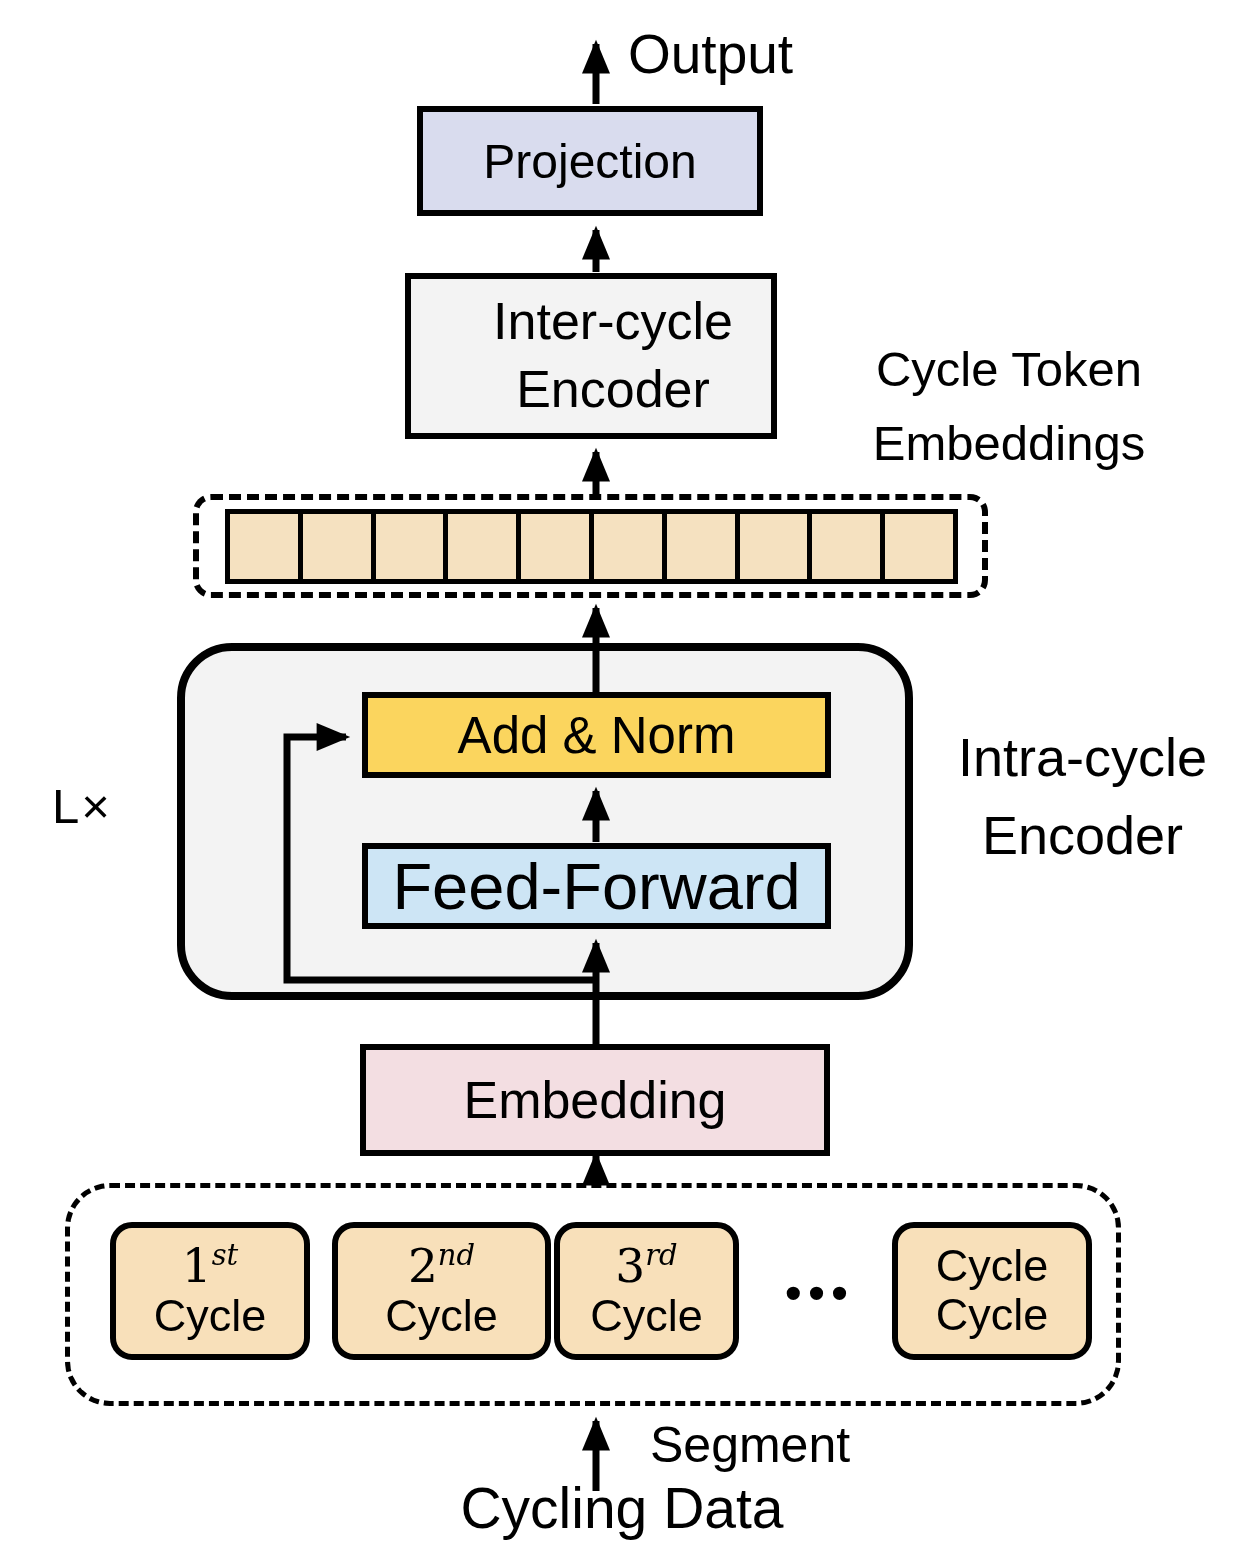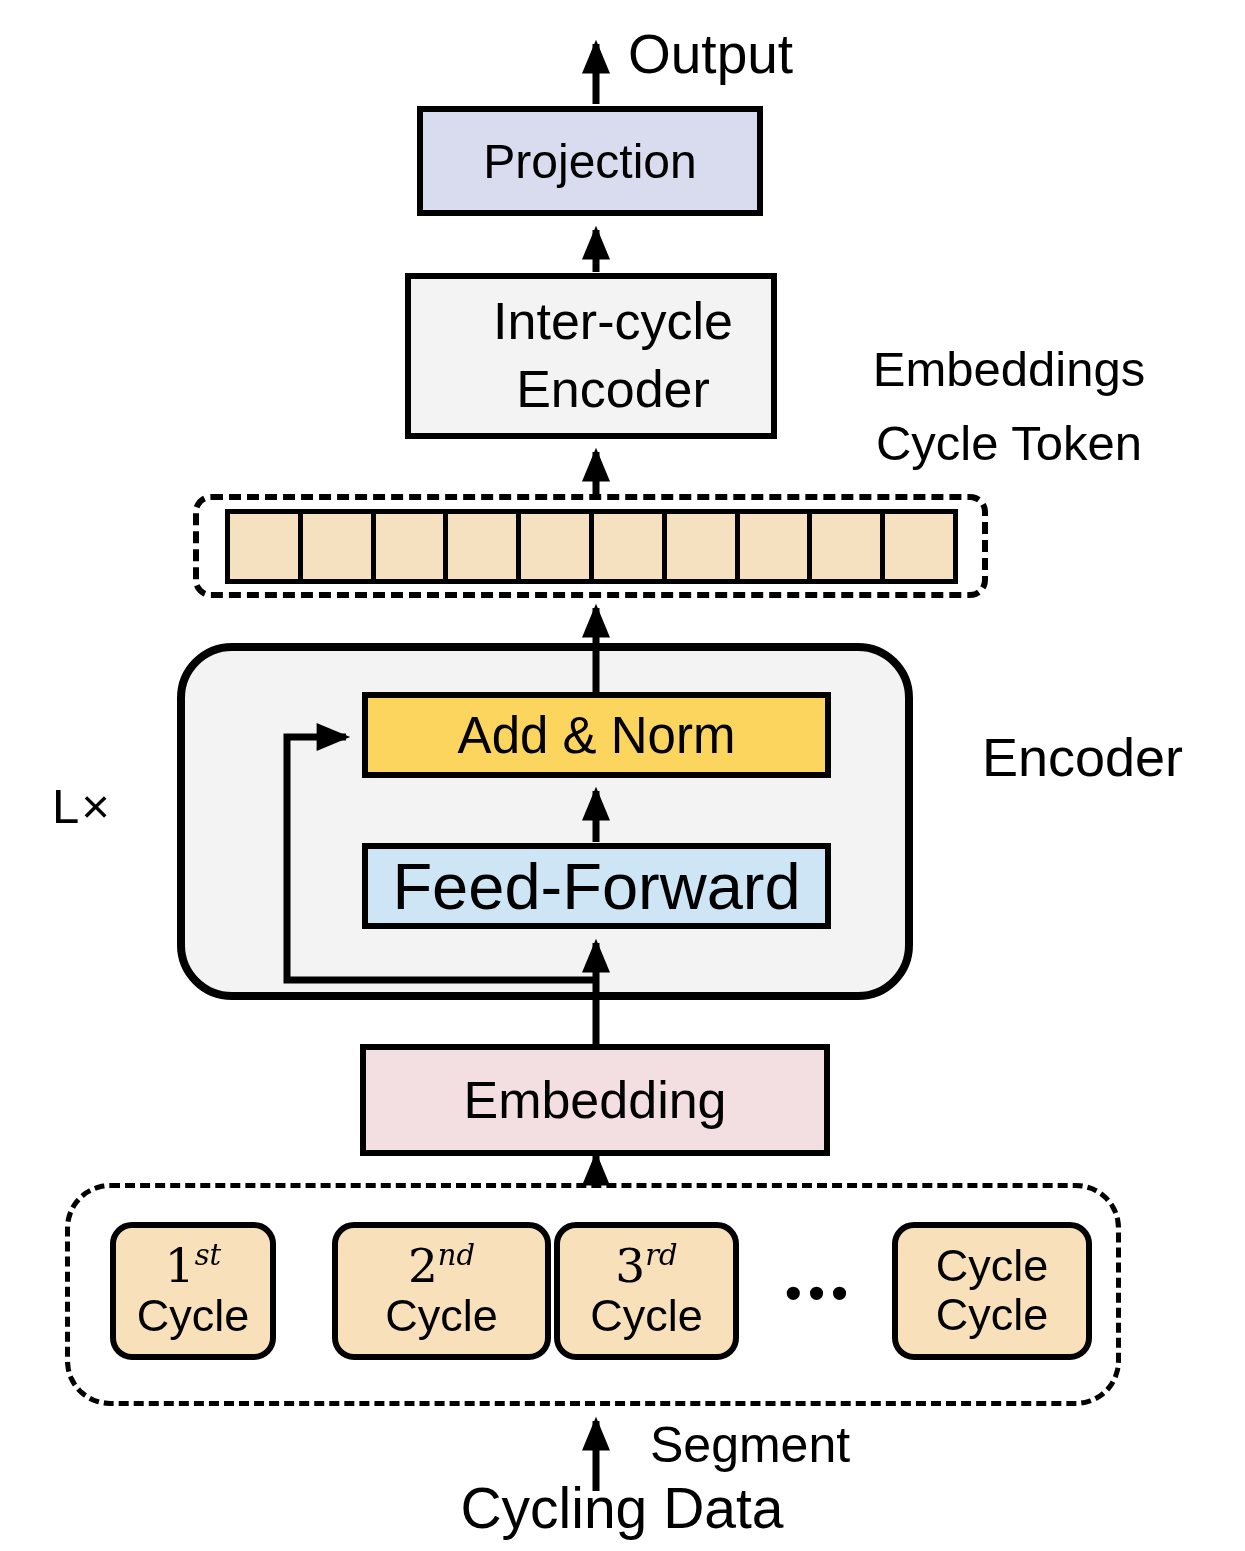--- a/index.html
+++ b/index.html
@@ -74,22 +74,22 @@
   <div id="projection-box" class="abs box">
     <span>Projection</span>
   </div>
 
   <div id="inter-box" class="abs box">
     <div>Inter-cycle</div>
     <div>Encoder</div>
   </div>
 
   <div id="cycle-token-label" class="label">
+    <div>Cycle Token</div>
     <div>Embeddings</div>
-    <div>Cycle Token</div>
   </div>
 
   <div id="token-dashed" class="abs"></div>
   <div id="token-strip" class="abs">
       <div class="token-cell"></div>
       <div class="token-cell"></div>
       <div class="token-cell"></div>
       <div class="token-cell"></div>
       <div class="token-cell"></div>
       <div class="token-cell"></div>
@@ -101,29 +101,30 @@
 
   <div id="intra-box" class="abs"></div>
   <div id="addnorm-box" class="abs box">
     <span>Add &amp; Norm</span>
   </div>
   <div id="ff-box" class="abs box">
     <span>Feed-Forward</span>
   </div>
   <div id="lx-label" class="label">L×</div>
   <div id="intra-label" class="label">
+    <div>Intra-cycle</div>
     <div>Encoder</div>
   </div>
 
   <div id="embedding-box" class="abs box">
     <span>Embedding</span>
   </div>
 
   <div id="segment-dashed" class="abs">
-      <div class="cycle-box" style="left: 40px; width: 166px;">
+      <div class="cycle-box" style="left: 40px; width: 200px;">
         <div class="cycle-ordinal"><span class="math-num">1</span><sup>st</sup></div>
         <div class="cycle-word">Cycle</div>
       </div>
       <div class="cycle-box" style="left: 262px; width: 219px;">
         <div class="cycle-ordinal"><span class="math-num">2</span><sup>nd</sup></div>
         <div class="cycle-word">Cycle</div>
       </div>
       <div class="cycle-box" style="left: 484px; width: 185px;">
         <div class="cycle-ordinal"><span class="math-num">3</span><sup>rd</sup></div>
         <div class="cycle-word">Cycle</div>

